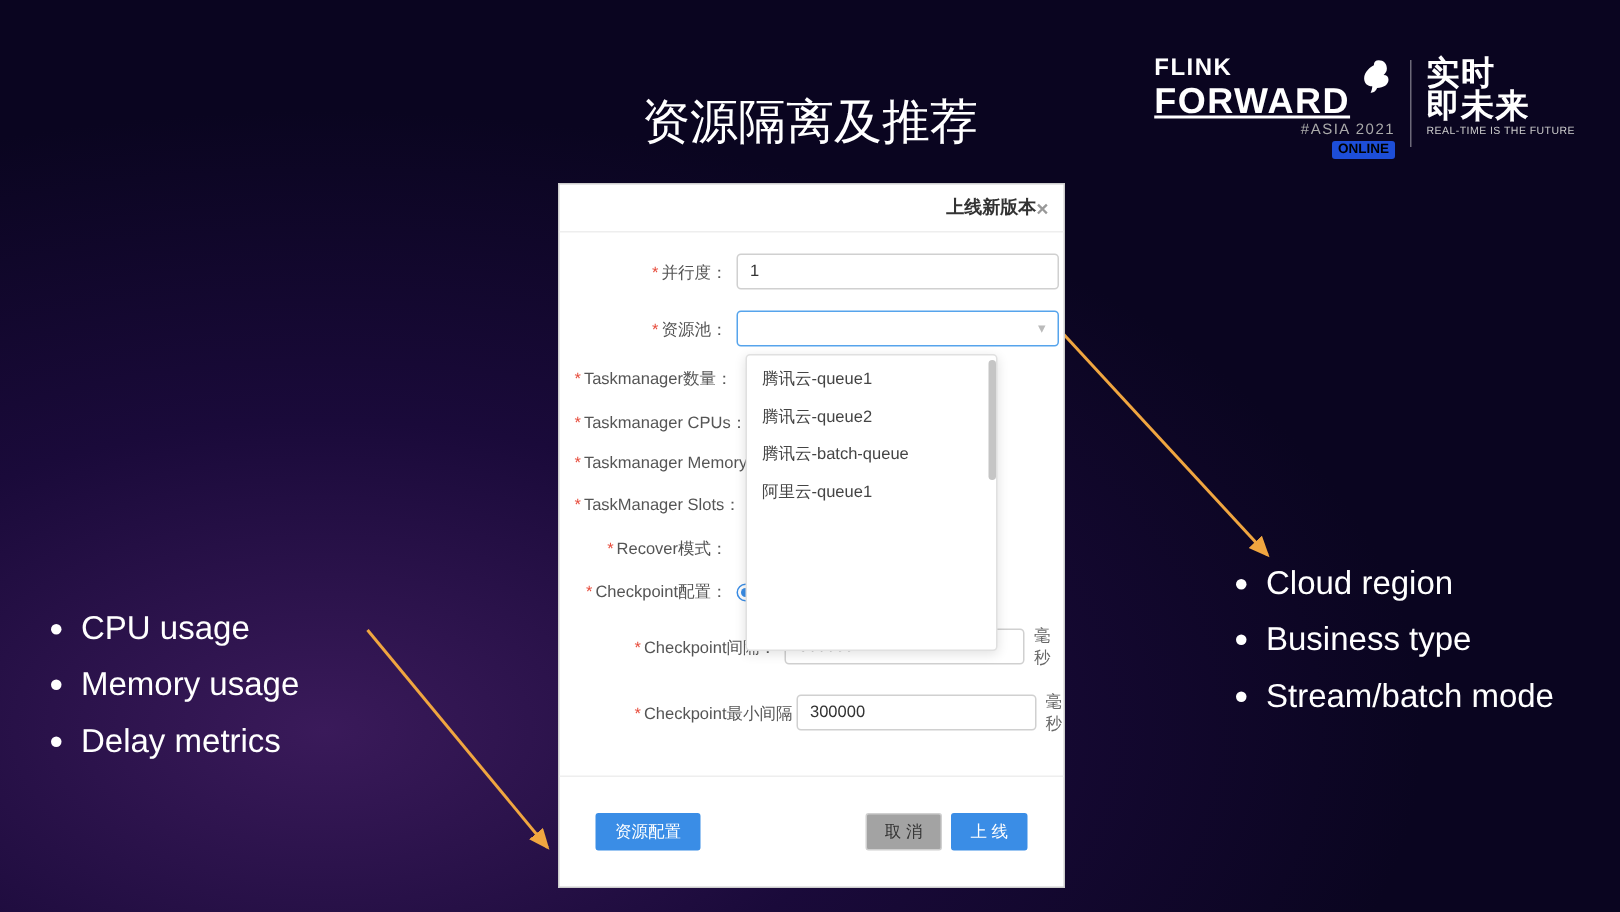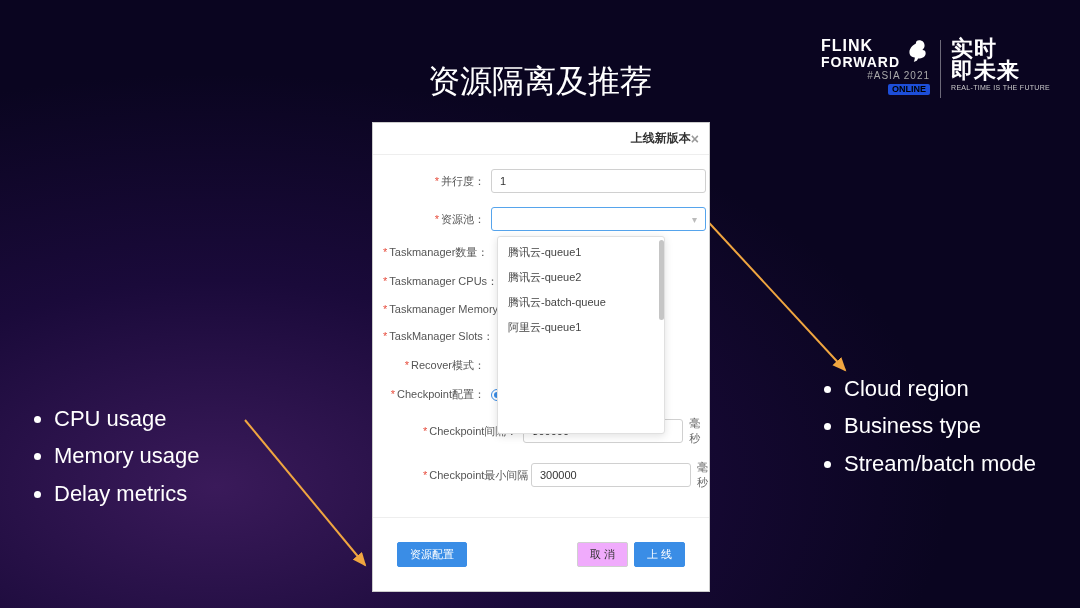--- a/index.html
+++ b/index.html
@@ -31,21 +31,21 @@
       align-items: flex-start;
       gap: 10px;
     }
     .logo-left {
       display: flex;
       flex-direction: column;
       align-items: flex-end;
       line-height: 1.05;
     }
     .logo-flink { font-size: 16px; font-weight: 700; letter-spacing: 1px; }
-    .logo-forward { font-size: 14px; font-weight: 800; letter-spacing: 1px; }
+    .logo-forward { font-size: 24px; font-weight: 800; letter-spacing: 1px; text-decoration: underline; }
     .logo-asia { font-size: 10px; letter-spacing: 1px; margin-top: 2px; color: #aaa; }
     .logo-online {
       background: #1d4ed8; color: #000; font-size: 9px; font-weight: 700;
       padding: 1px 4px; border-radius: 2px; margin-top: 2px;
     }
     .logo-divider { width: 1px; height: 58px; background: rgba(255,255,255,0.4); margin-top: 2px;}
     .logo-right { display: flex; flex-direction: column; align-items: flex-start; line-height: 1; }
     .logo-cn { font-size: 22px; font-weight: 700; letter-spacing: 1px;}
     .logo-sub { font-size: 7px; letter-spacing: 0.3px; margin-top: 2px; color: #ccc;}
     .squirrel {
@@ -209,21 +209,21 @@
       align-items: center;
       border-top: 1px solid #eee;
     }
     .footer-spacer { flex: 1; }
     .btn {
       padding: 4px 12px;
       font-size: 11px;
       border-radius: 2px;
       cursor: pointer;
       border: 1px solid #d0d0d0;
-      background: #f0abfc;
+      background: #a3a3a3;
       color: #333;
     }
     .btn-primary {
       background: #3a8de6;
       border-color: #3a8de6;
       color: #fff;
     }
   </style>
 </head>
 <body>

